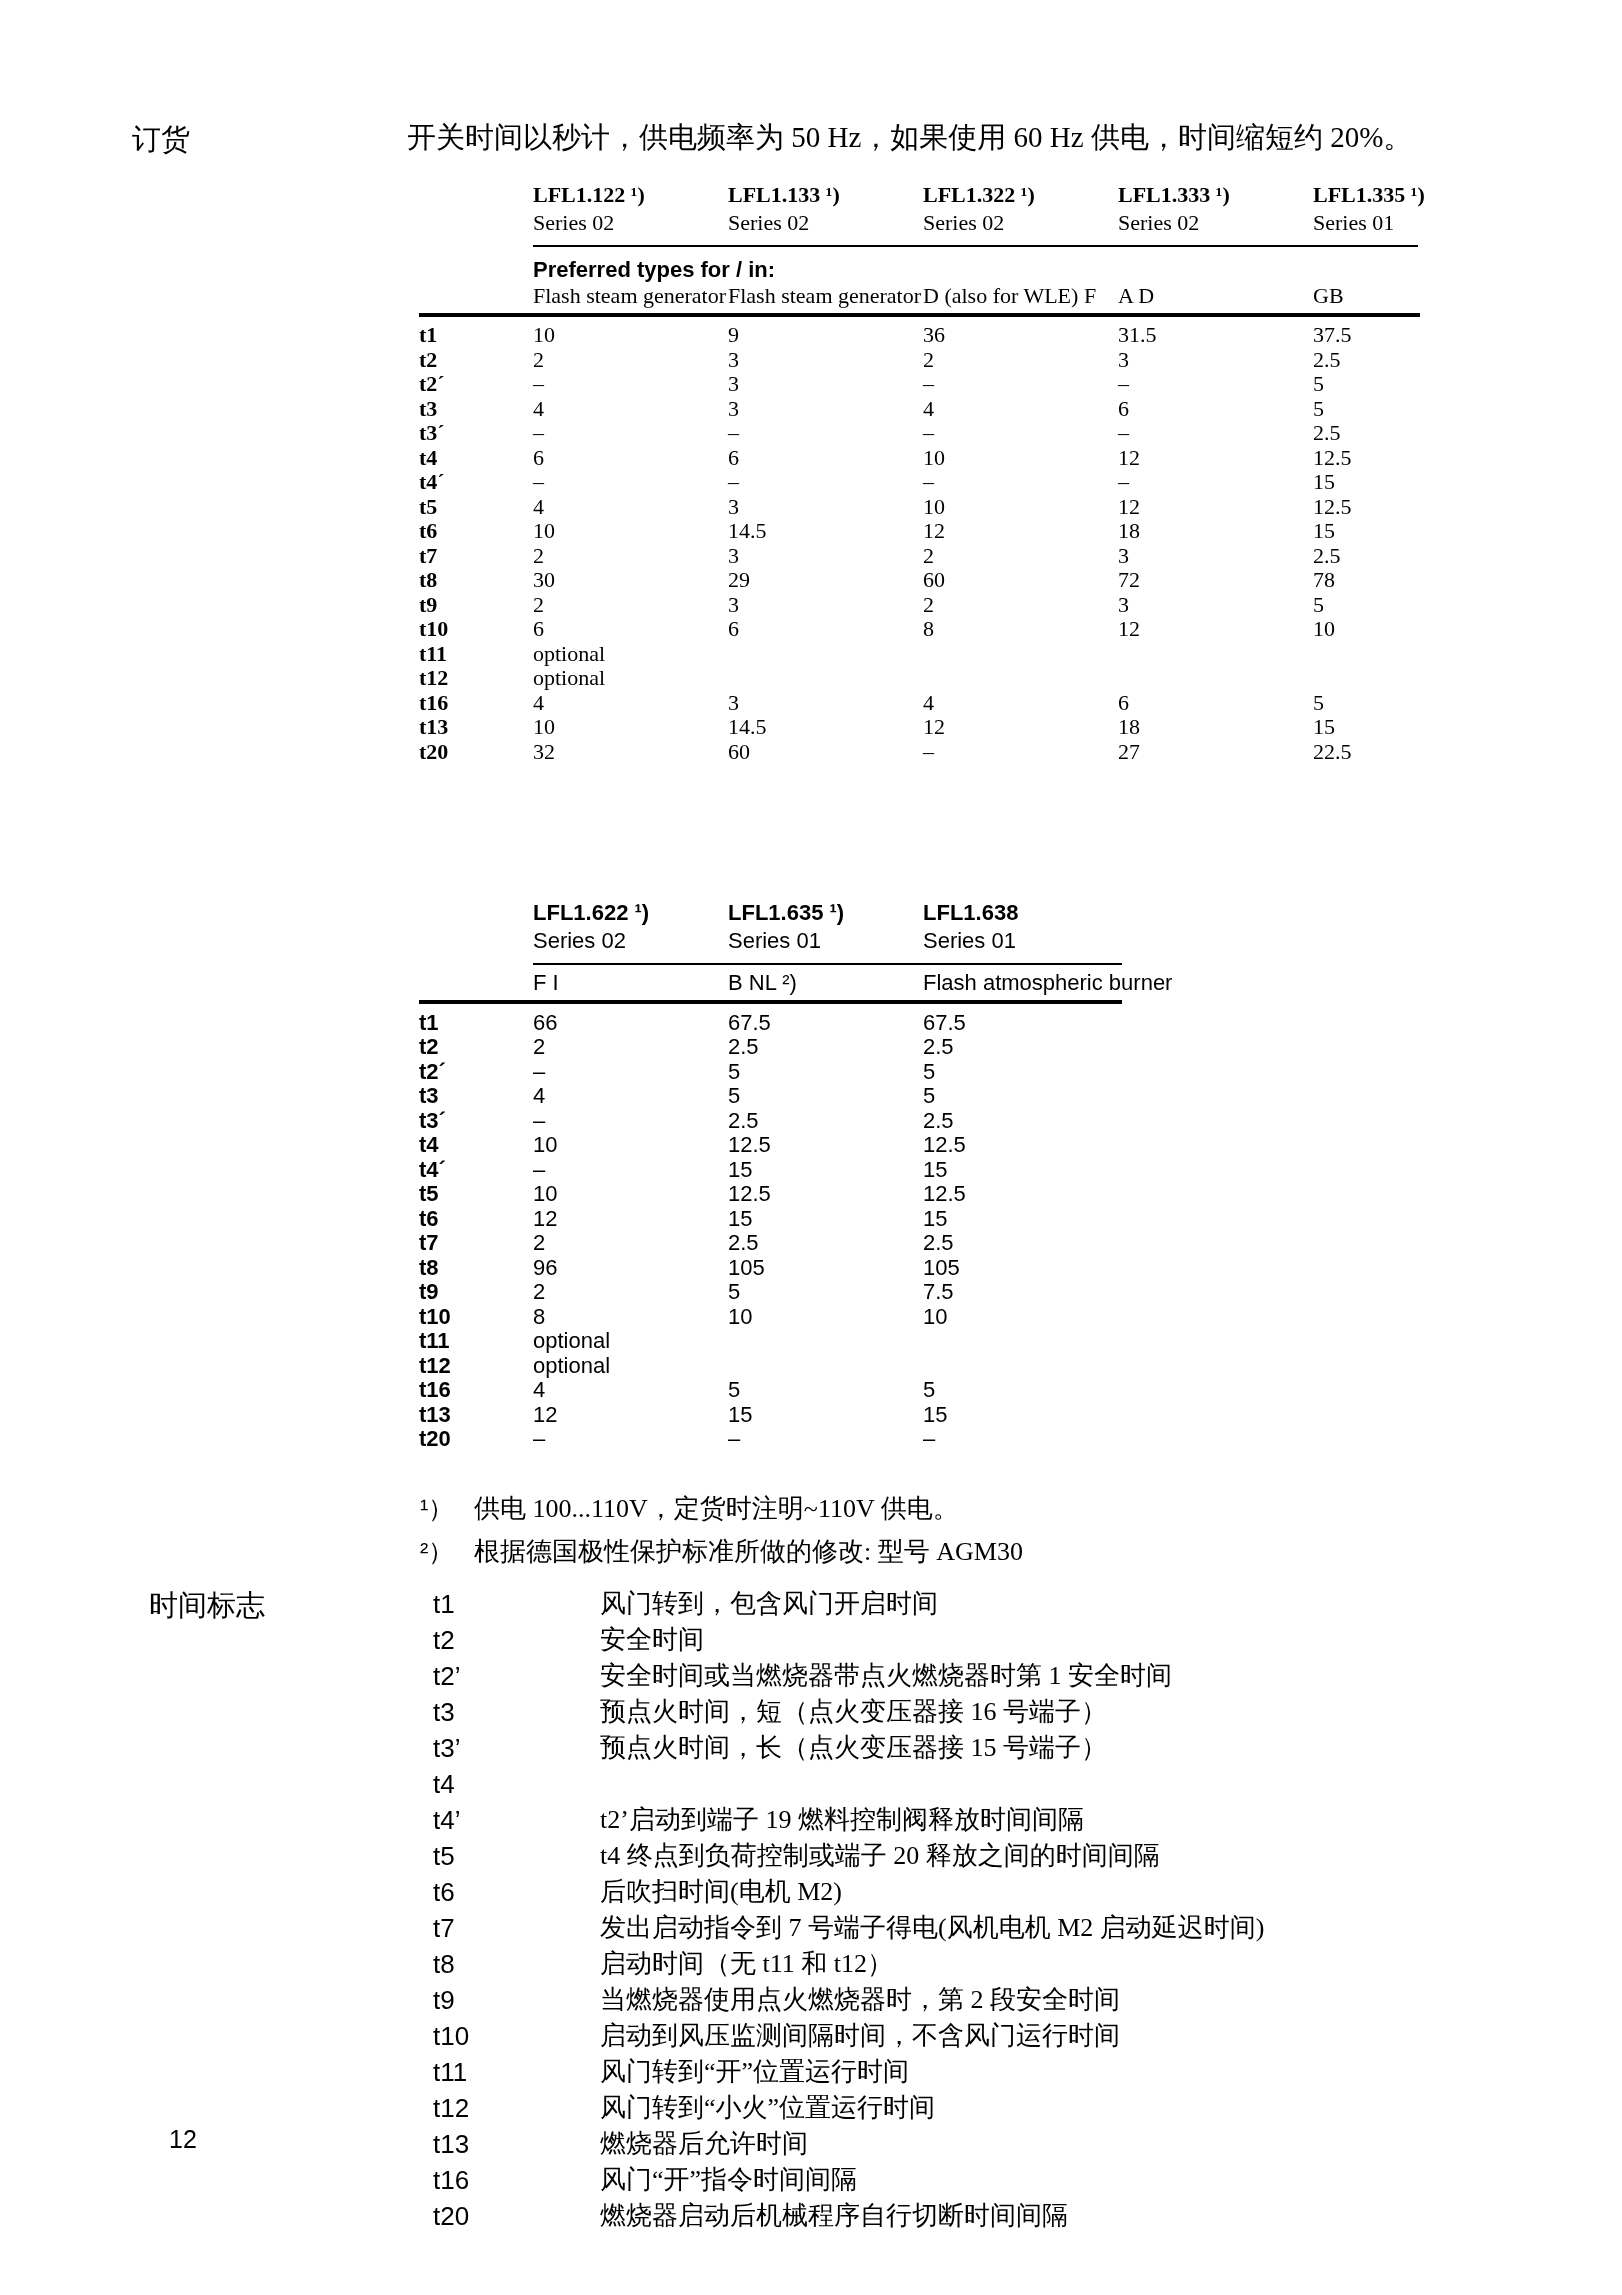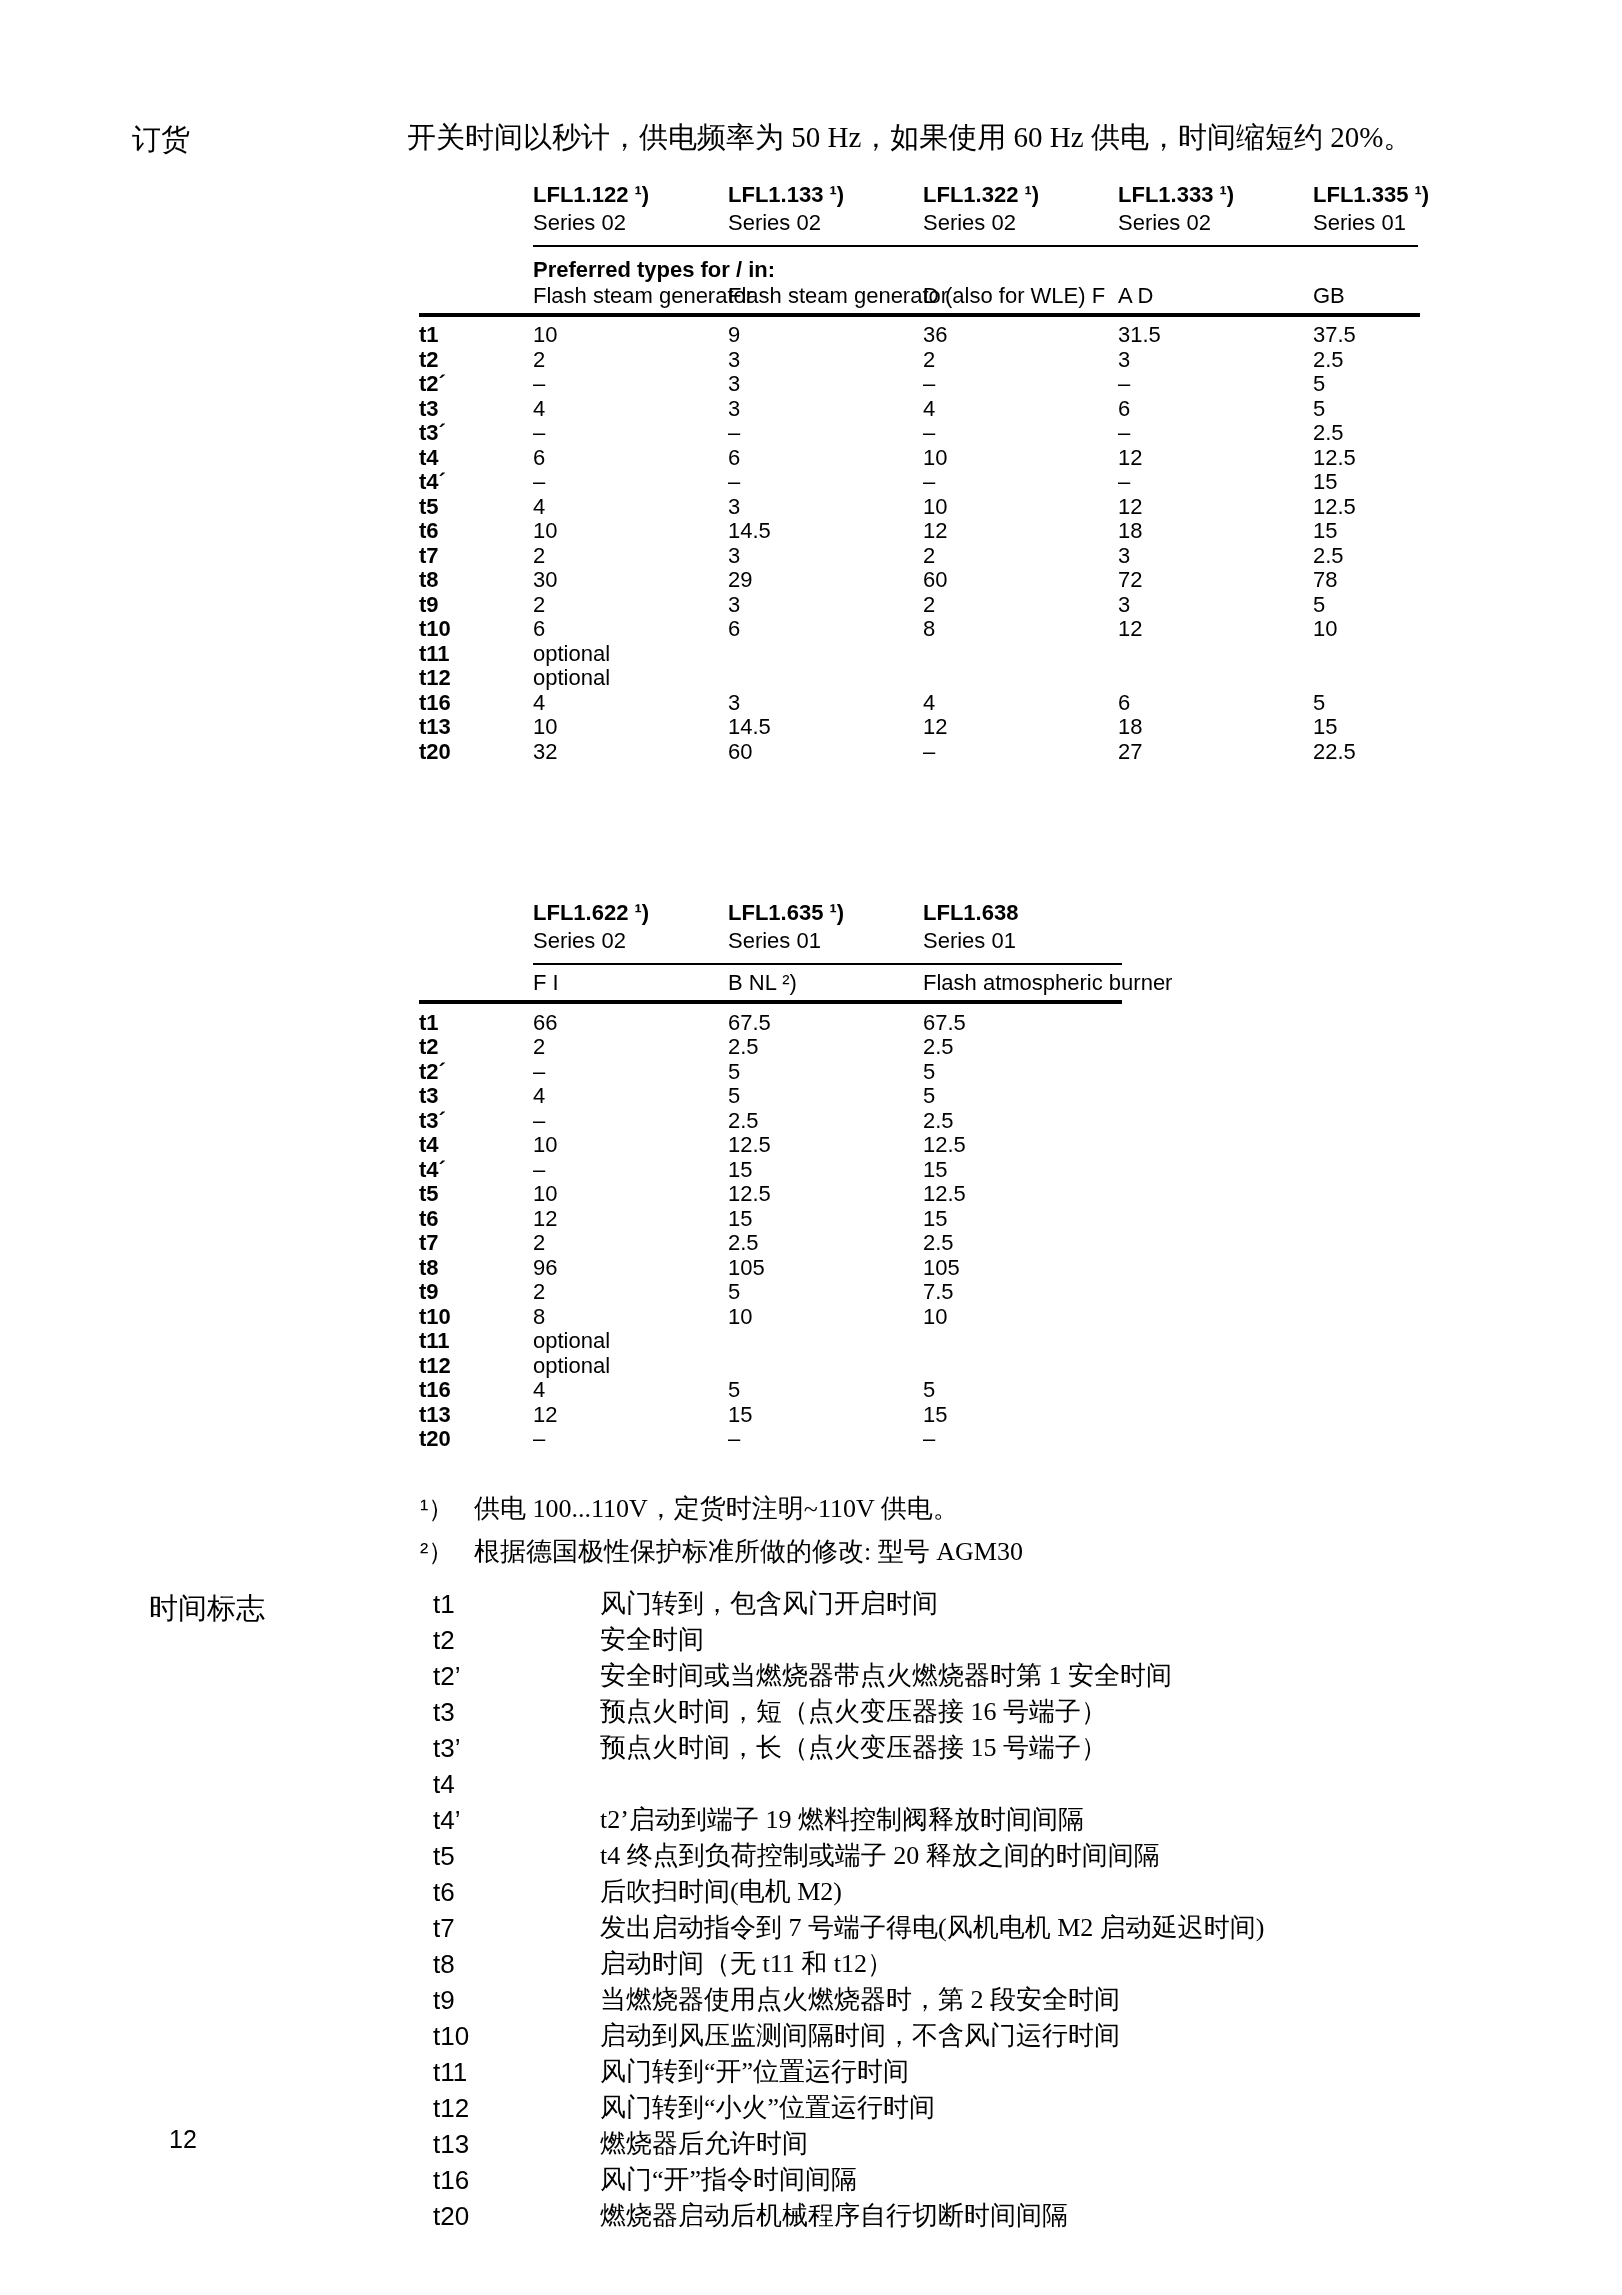--- a/index.html
+++ b/index.html
@@ -13,21 +13,21 @@
 
   
   .side-label { position:absolute; left:132px; top:122px; font-size:29px; line-height:34px; white-space:nowrap; }
   .intro { position:absolute; left:407px; top:120px; font-size:29px; line-height:35px; white-space:nowrap; }
 
   
   .tbl { position:absolute; font-size:22px; }
   .tbl-1 { left:419px; top:181px; width:1001px; }
   .tbl-2 { left:419px; top:899px; width:703px; }
   .grid { display:grid; }
-  .g6 { grid-template-columns:114px 195px 195px 195px 195px 1fr; }
+  .g6 { grid-template-columns:114px 195px 195px 195px 195px 1fr;font-family:Liberation Serif, serif; }
   .g4 { grid-template-columns:114px 195px 195px 1fr; }
   .hdr { line-height:27.5px; }
   .code { font-weight:bold; white-space:nowrap; }
   .preferred { margin:9.8px 0 0 114px; line-height:26px; font-weight:bold; white-space:nowrap; }
   .types { line-height:26px; margin-top:0; }
   .tbl-2 .types { margin-top:5.2px; }
   .type { white-space:pre-line; }
   .rule { background:#000; }
   .rule.thin  { height:2.6px; margin-top:8.5px; }
   .tbl-1 .rule.thin { margin-left:114px; width:885px; }
@@ -38,21 +38,21 @@
   .rlabel { font-weight:bold; }
   .cell { white-space:nowrap; }
 
   
   .footnotes { position:absolute; left:420px; top:1493px; }
   .footnote { display:flex; margin-bottom:11.8px; line-height:31px; }
   .fmark { width:54px; flex:0 0 54px; font-size:25px; }
   .ftext { font-size:26px; white-space:nowrap; }
 
   
-  .legend-side-label { position:absolute; left:149px; top:1591px; font-size:29px; line-height:34px; white-space:nowrap; }
+  .legend-side-label { position:absolute; left:149px; top:1591px; font-size:29px; line-height:34px; white-space:nowrap;font-family:Liberation Mono, monospace; }
   .legend { position:absolute; left:433px; top:1586px; }
   .legend-row { display:flex; height:36px; line-height:36px; }
   .lkey { width:167px; flex:0 0 167px; font-size:26px; }
   .ldesc { font-size:26px; white-space:nowrap; }
 
   .page-number { position:absolute; left:169px; top:2125px; font-size:25px; }
 </style>
 </head>
 <body>
 

